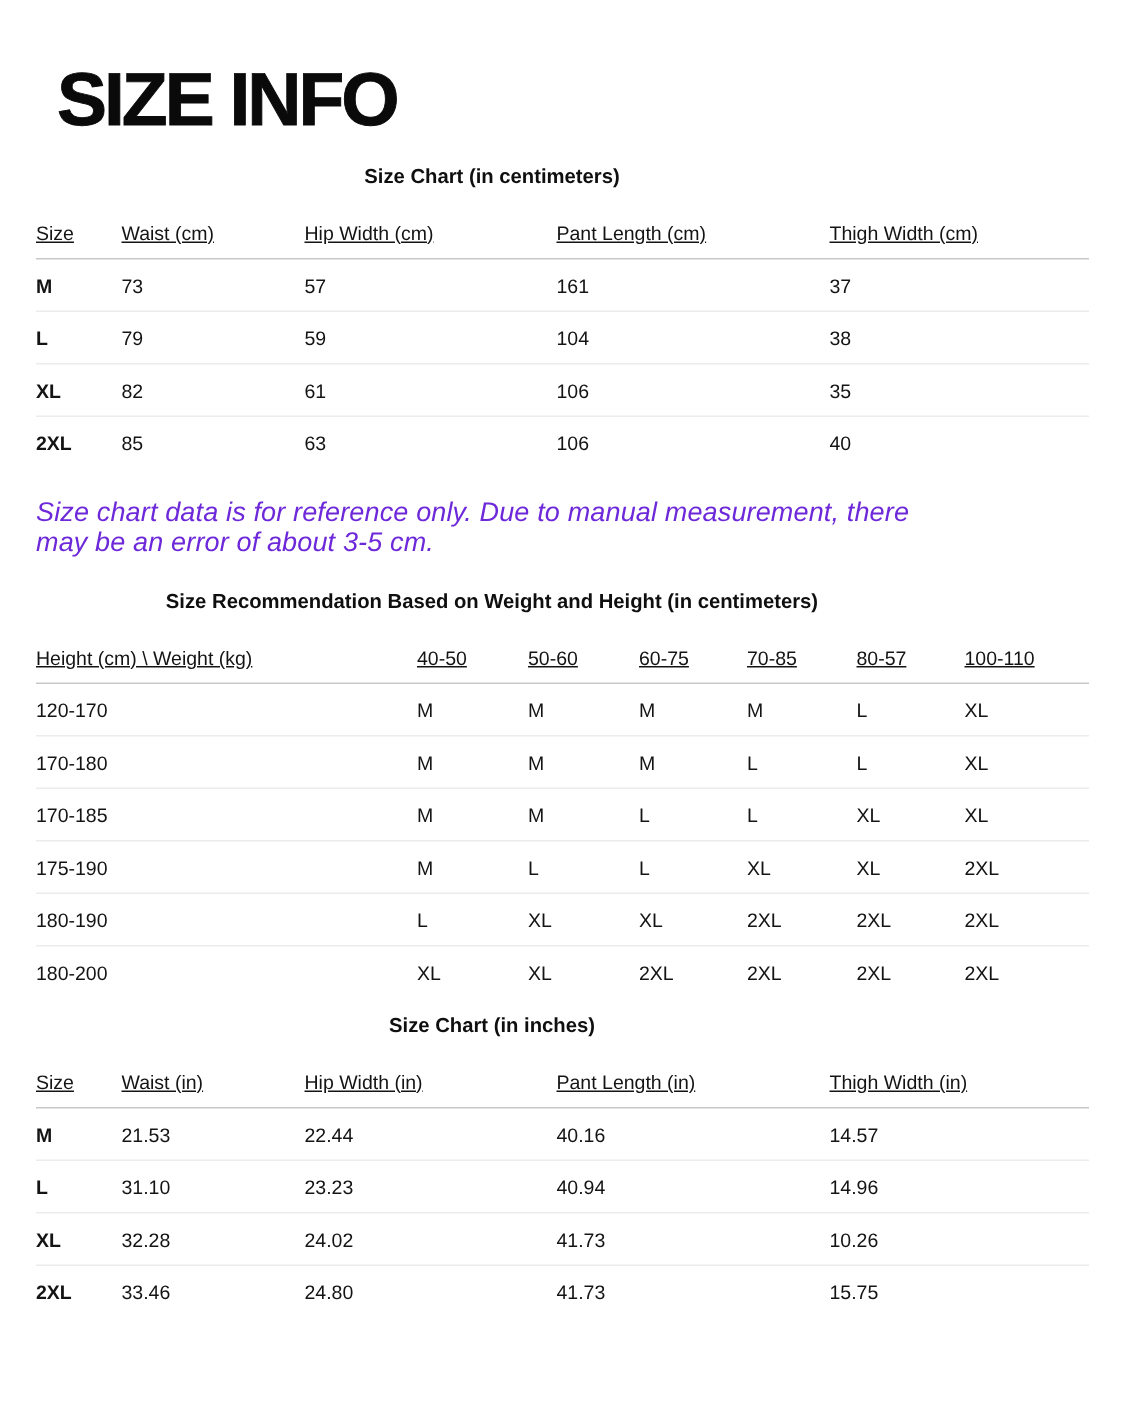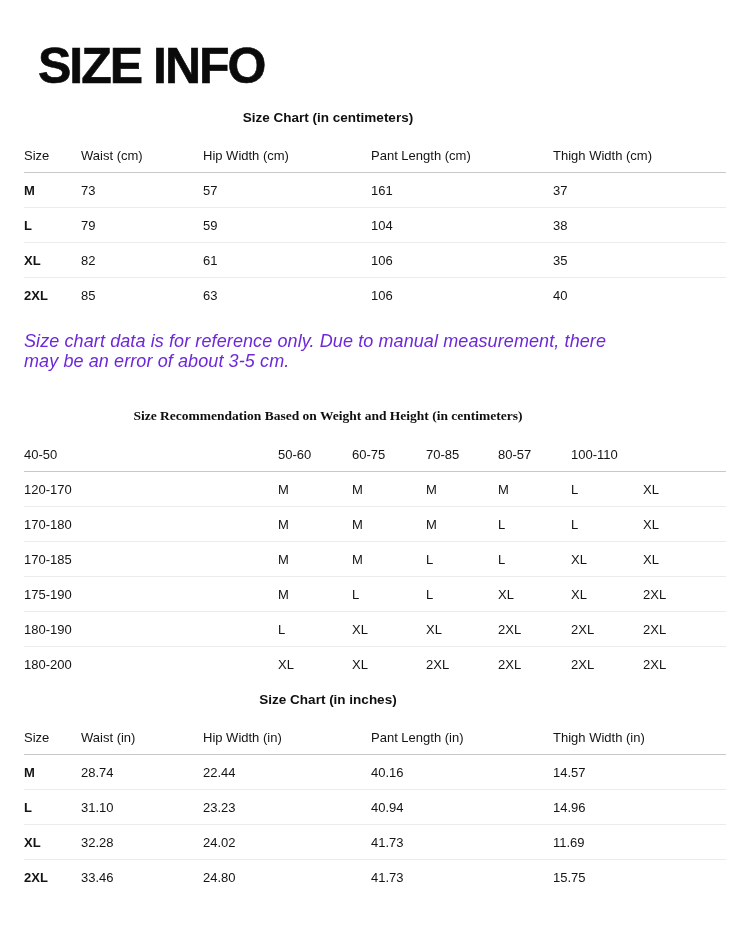--- a/index.html
+++ b/index.html
@@ -28,34 +28,34 @@
     -webkit-text-stroke: 0.6px #0a0a0a;
   }
   .section-heading {
     font-size: 13.5px;
     font-weight: 700;
     color: #0f0f0f;
     margin: 0;
     text-align: center;
   }
   .heading-cm      { margin-top: 19px; }
-  .heading-rec     { margin-top: 37px; font-family: Liberation Serif, serif; }
+  .heading-rec     { margin-top: 22px; }
   .heading-in      { margin-top: 11px; }
 
   .size-table { margin-top: 13px; width: 702px; }
   .t-row {
     display: grid;
     align-items: center;
     height: 34px;
     border-bottom: 1px solid #ececec;
     font-size: 13px;
   }
   .cols-measure { grid-template-columns: 57px 122px 168px 182px auto; }
   .cols-rec     { grid-template-columns: 254px 74px 74px 72px 73px 72px auto; }
-  .t-row.head   { border-bottom: 1px solid #c8c8c8; }
+  .t-row.head   { border-bottom: 1px solid #c8c8c8; text-decoration: underline; }
   .t-row.last   { border-bottom: none; }
   .cell { white-space: nowrap; }
   .bold-first .t-row.body .cell:first-child { font-weight: 700; }
 
   .note {
     font-size: 18px;
     font-style: italic;
     color: #6d28d9;
     line-height: 20px;
     margin: 0;
@@ -110,20 +110,21 @@
       <div class="cell">40</div>
     </div>
   </div>
 
   <p class="note note-1">Size chart data is for reference only. Due to manual measurement, there may be an error of about 3-5 cm.</p>
 
   <h2 class="section-heading heading-rec">Size Recommendation Based on Weight and Height (in centimeters)</h2>
 
   <div class="size-table">
     <div class="t-row head cols-rec">
+      <div class="cell">Height (cm) \ Weight (kg)</div>
       <div class="cell">40-50</div>
       <div class="cell">50-60</div>
       <div class="cell">60-75</div>
       <div class="cell">70-85</div>
       <div class="cell">80-57</div>
       <div class="cell">100-110</div>
     </div>
     <div class="t-row body cols-rec">
       <div class="cell">120-170</div>
       <div class="cell">M</div>
@@ -186,38 +187,38 @@
   <div class="size-table bold-first">
     <div class="t-row head cols-measure">
       <div class="cell">Size</div>
       <div class="cell">Waist (in)</div>
       <div class="cell">Hip Width (in)</div>
       <div class="cell">Pant Length (in)</div>
       <div class="cell">Thigh Width (in)</div>
     </div>
     <div class="t-row body cols-measure">
       <div class="cell">M</div>
-      <div class="cell">28.74</div>
+      <div class="cell">21.53</div>
       <div class="cell">22.44</div>
       <div class="cell">40.16</div>
       <div class="cell">14.57</div>
     </div>
     <div class="t-row body cols-measure">
       <div class="cell">L</div>
       <div class="cell">31.10</div>
       <div class="cell">23.23</div>
       <div class="cell">40.94</div>
       <div class="cell">14.96</div>
     </div>
     <div class="t-row body cols-measure">
       <div class="cell">XL</div>
       <div class="cell">32.28</div>
       <div class="cell">24.02</div>
       <div class="cell">41.73</div>
-      <div class="cell">11.69</div>
+      <div class="cell">10.26</div>
     </div>
     <div class="t-row body last cols-measure">
       <div class="cell">2XL</div>
       <div class="cell">33.46</div>
       <div class="cell">24.80</div>
       <div class="cell">41.73</div>
       <div class="cell">15.75</div>
     </div>
   </div>
 

